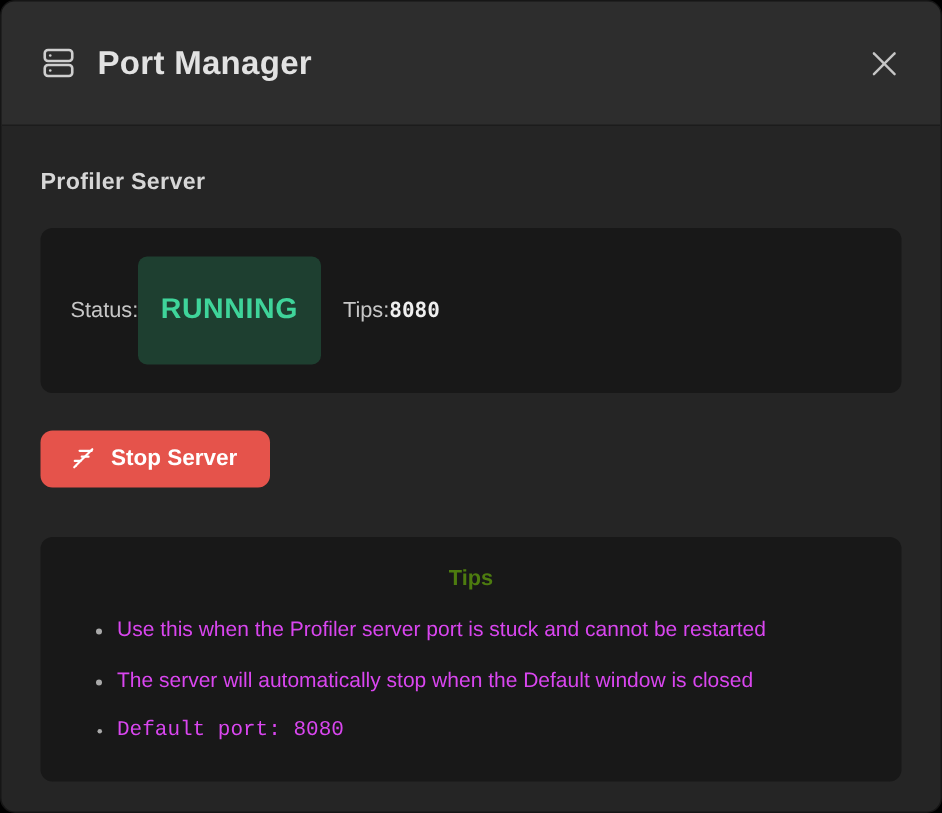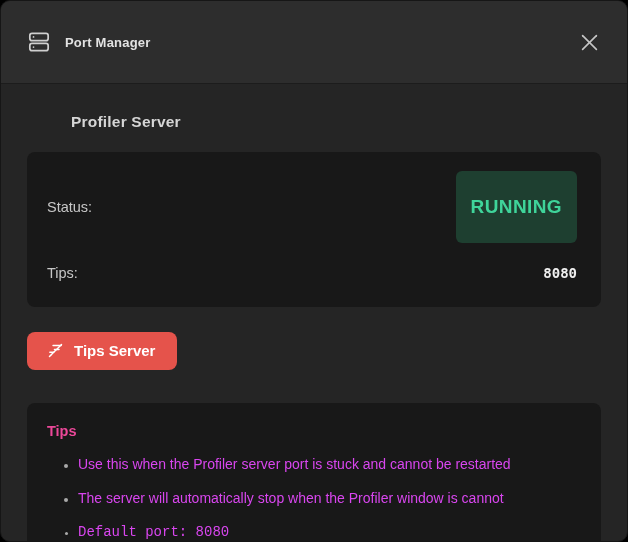--- a/index.html
+++ b/index.html
@@ -22,46 +22,46 @@
     height: 83px; flex: 0 0 83px;
     background: #2d2d2d;
     border-bottom: 1px solid #1c1c1c;
     display: flex; align-items: center;
     padding: 0 22px 0 27px;
   }
   .titlebar .app-icon { width: 22px; height: 22px; color: #cfcfcf; }
   .titlebar .app-icon svg { display: block; width: 100%; height: 100%; }
   .titlebar .title {
     margin-left: 15px;
-    font-size: 13px; font-weight: 700;
+    font-size: 22px; font-weight: 700;
     color: #e2e2e2; letter-spacing: 0.2px;
   }
   .close-btn {
     margin-left: auto;
     width: 32px; height: 32px;
     background: transparent; border: none;
     display: flex; align-items: center; justify-content: center;
     cursor: pointer; color: #c6c6c6; border-radius: 6px;
   }
   .close-btn svg { width: 17px; height: 17px; display: block; }
 
   
   .body { padding: 29px 26px 0 26px; flex: 1; }
   .section-heading {
     font-size: 15.5px; font-weight: 700;
-    color: #d6d6d6; letter-spacing: 0.2px; margin-left: 44px;
+    color: #d6d6d6; letter-spacing: 0.2px;
   }
   .card {
     background: #181818;
     border-radius: 8px;
   }
   .status-card {
     margin-top: 21px;
     padding: 19px 24px 19px 20px;
-    display: flex; flex-direction: column; gap: 15px;
+    display: flex; flex-direction: row; gap: 15px;
   }
   .status-row {
     display: flex; align-items: center; justify-content: space-between;
     min-height: 30px;
   }
   .field-label { font-size: 14.5px; color: #c7c7c7; }
   .badge {
     background: var(--status-green-bg, #1e3f30);
     color: var(--status-green, #3fd49a);
     font-size: 19px; font-weight: 700; letter-spacing: 0.4px;
@@ -81,21 +81,21 @@
     font-family: "Liberation Sans", sans-serif;
     font-size: 15px; font-weight: 700;
     cursor: pointer;
   }
   .stop-btn svg { width: 17px; height: 17px; display: block; }
   
   .tips-card {
     margin-top: 33px;
     padding: 20px 20px 23px 20px;
   }
-  .tips-heading { font-size: 14.5px; font-weight: 700; color: #ec4899; }
+  .tips-heading { font-size: 14.5px; font-weight: 700; color: #4d7c0f; text-align: center; }
   .tips-list {
     margin-top: 15px;
     list-style: disc;
     padding-left: 31px;
     color: #d946ef;
   }
   .tips-list li {
     font-size: 14px; line-height: 21px;
     margin-bottom: 13px;
   }
@@ -147,27 +147,27 @@
     <button class="stop-btn">
       <span>
         <svg viewBox="0 0 24 24" fill="none" stroke="currentColor" stroke-width="2" stroke-linecap="round" stroke-linejoin="round">
           <path d="M3.5 20.5 L20.5 3.5"></path>
           <path d="M8.5 5 H20"></path>
           <path d="M10.5 10.5 H17"></path>
           <path d="M4 14.5 H9.5"></path>
           <path d="M5.2 19 h.01"></path>
         </svg>
       </span>
-      <span>Tips Server</span>
+      <span>Stop Server</span>
     </button>
 
     
     <div class="card tips-card">
       <div class="tips-heading">Tips</div>
       <ul class="tips-list">
         <li>Use this when the Profiler server port is stuck and cannot be restarted</li>
-        <li>The server will automatically stop when the Profiler window is cannot</li>
+        <li>The server will automatically stop when the Default window is closed</li>
         <li>Default port: 8080</li>
       </ul>
     </div>
 
   </div>
 </div>
 
 </body></html>

